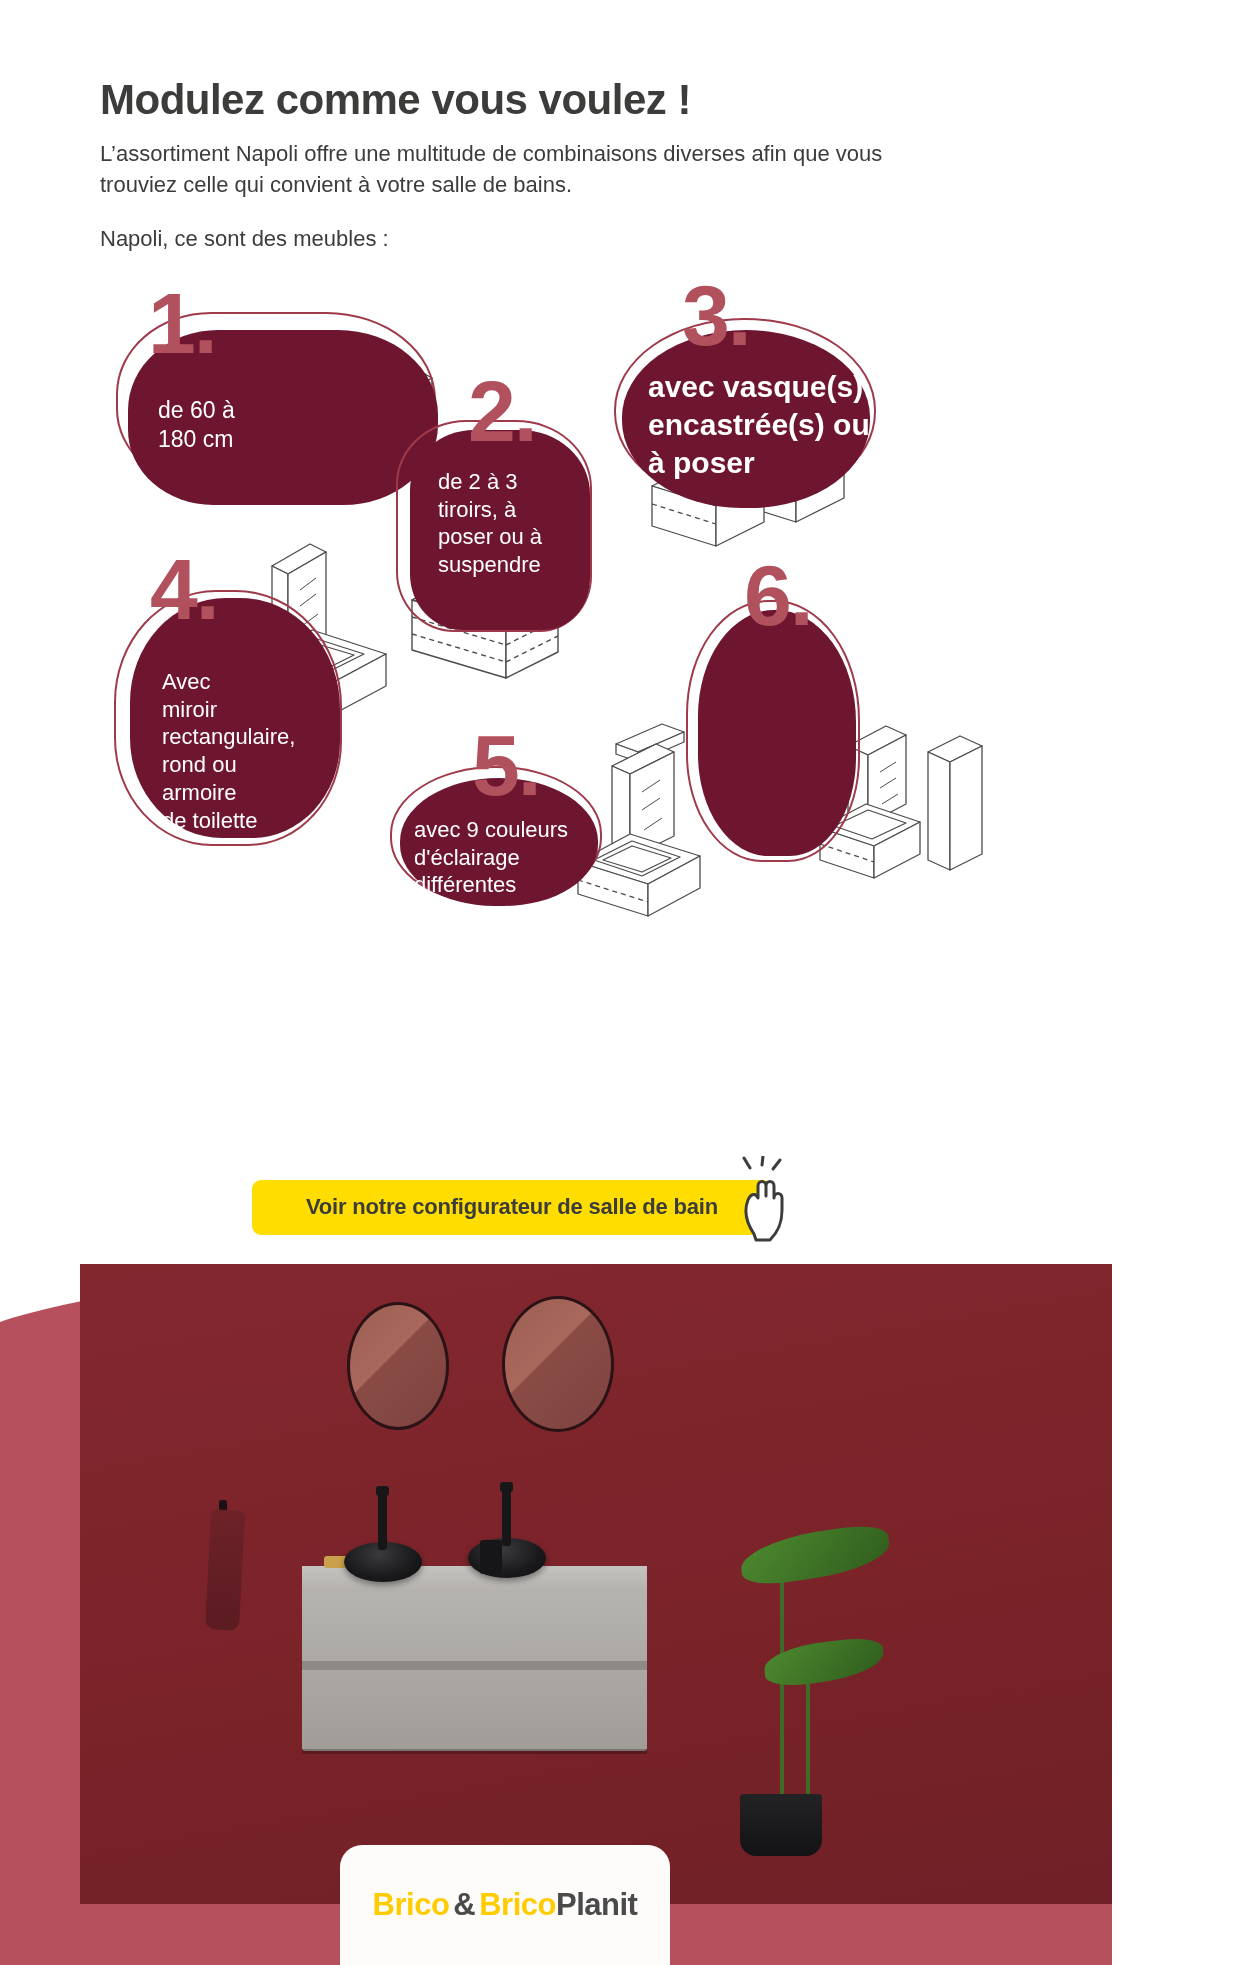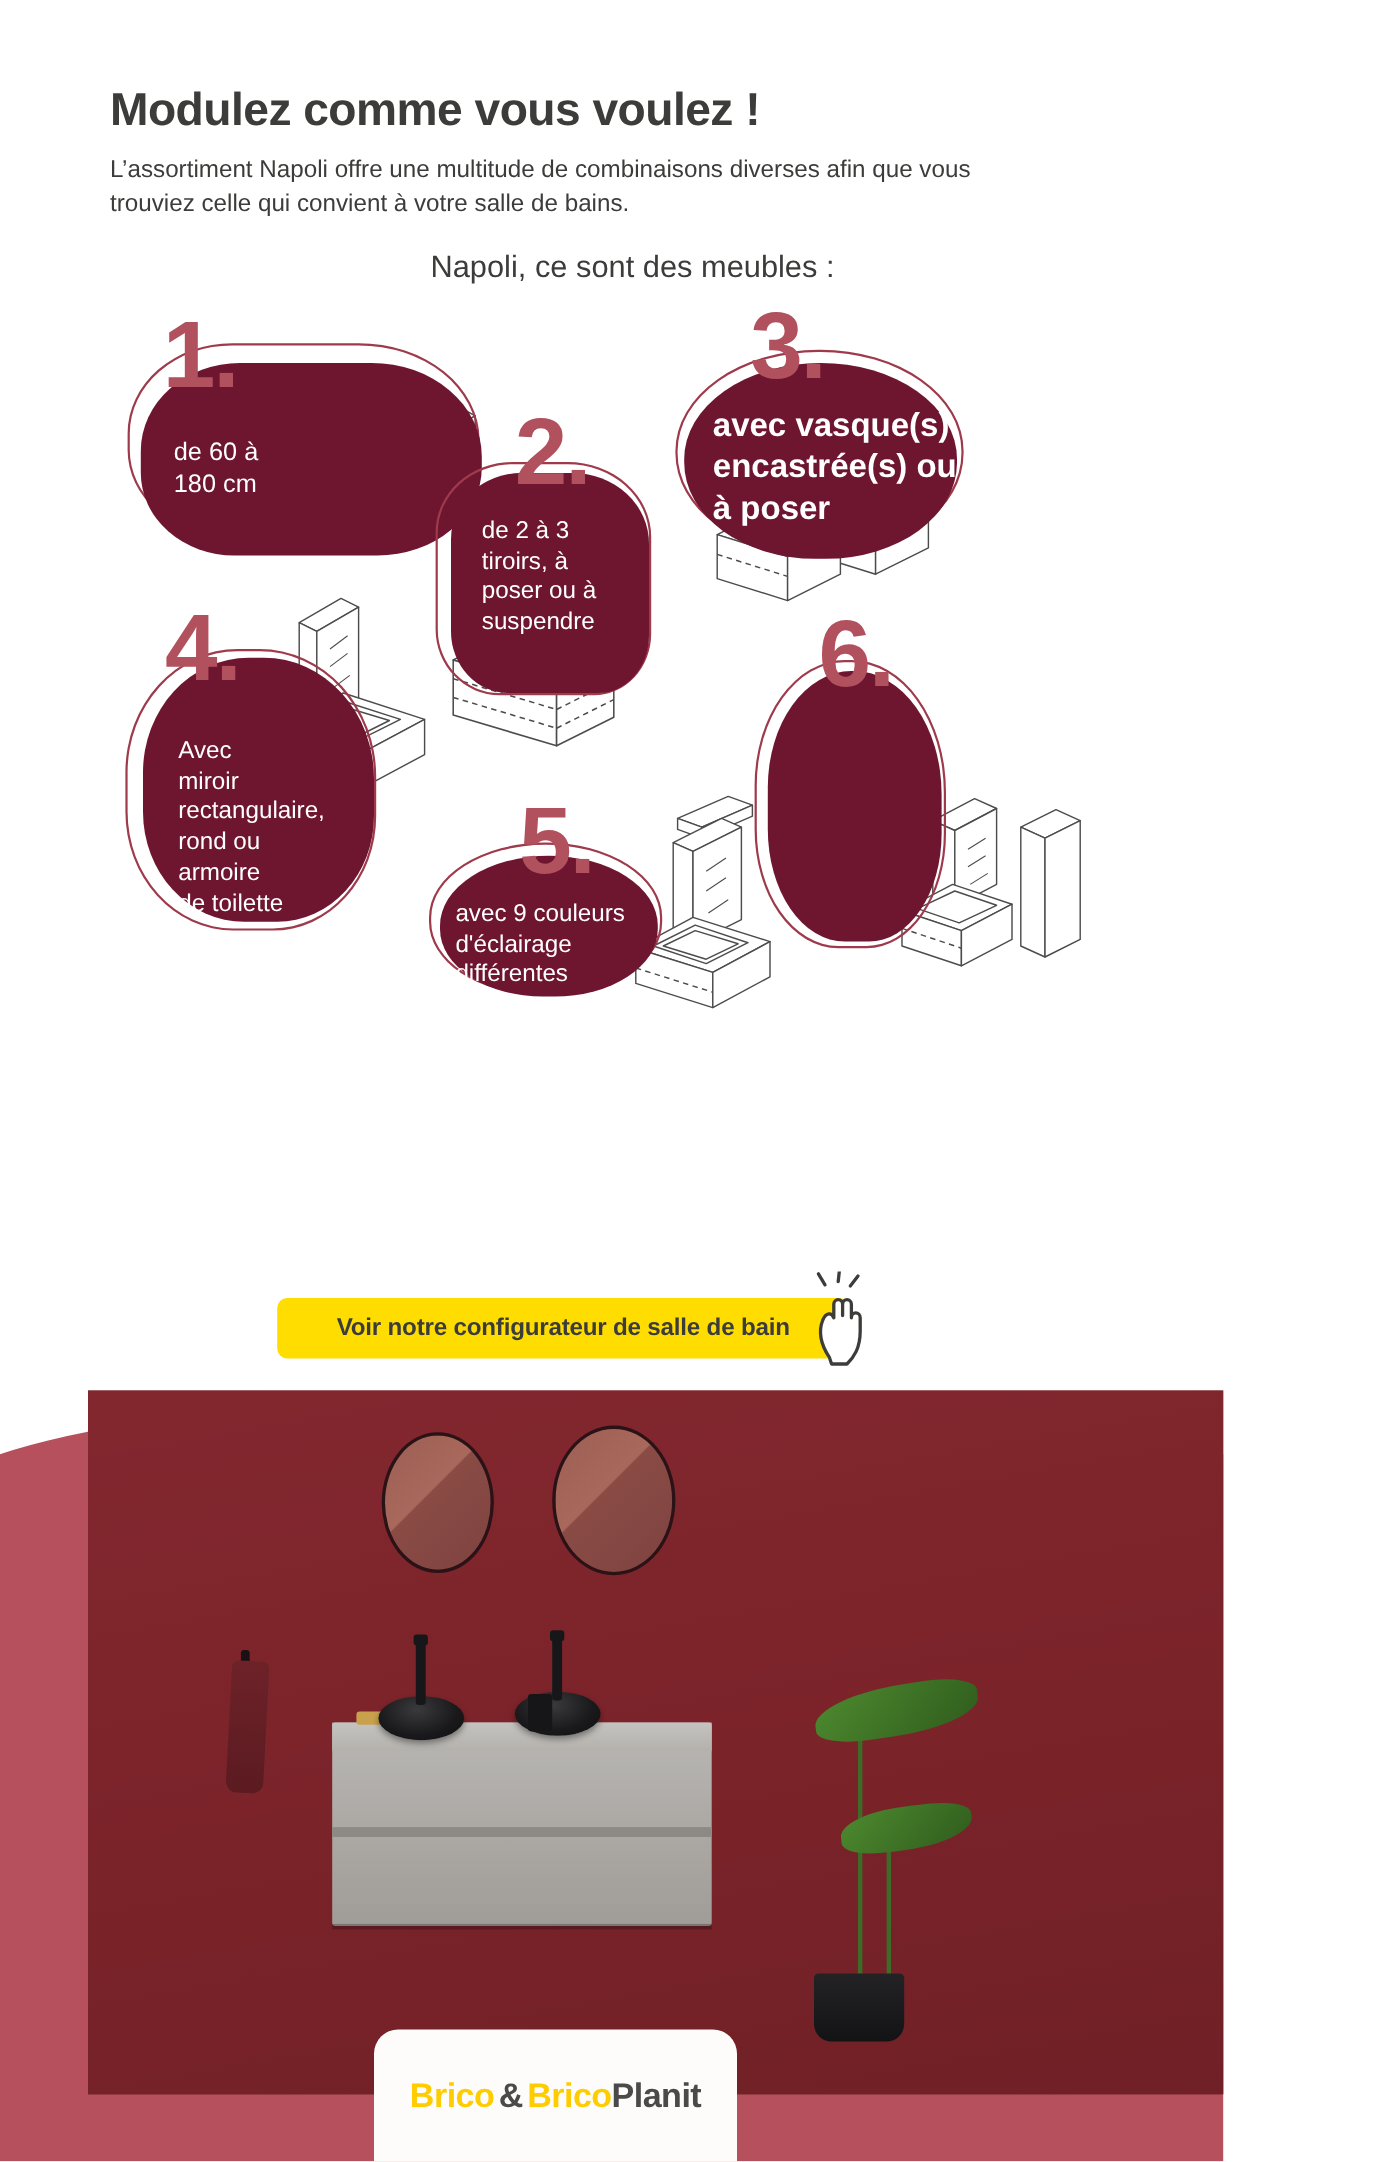--- a/index.html
+++ b/index.html
@@ -20,21 +20,21 @@
     z-index:0;
   }
 
   
   .header { position:absolute; left:100px; top:78px; width:950px; z-index:6; }
   .title {
     font-size:42px; font-weight:bold; color:#3c3c3b; letter-spacing:-0.5px;
     line-height:1.05; font-stretch: condensed;
   }
   .lede { margin-top:16px; font-size:22px; color:#3c3c3b; line-height:1.42; max-width:790px; }
-  .lede2 { margin-top:22px; font-size:28px; color:#3c3c3b; line-height:1.42;text-align:center; }
+  .lede2 { margin-top:22px; font-size:22px; color:#3c3c3b; line-height:1.42; }
 
   
   .badge {
     position:absolute; left:1028px; top:232px; width:120px; height:104px;
     border:1.5px solid #8c8c8c; border-radius:50%;
     display:flex; flex-direction:column; align-items:center; justify-content:center;
     font-style:italic; color:#6a6a6a; font-size:16px; line-height:1.25; text-align:center;
     z-index:7;
   }
 

